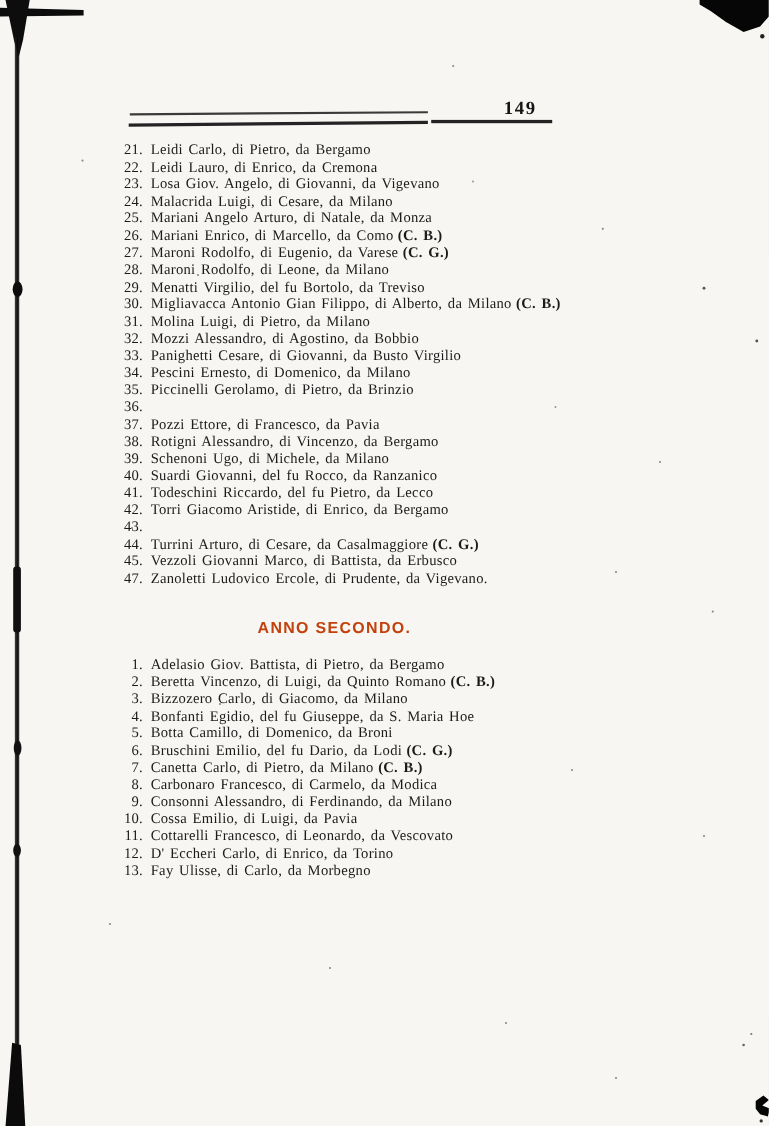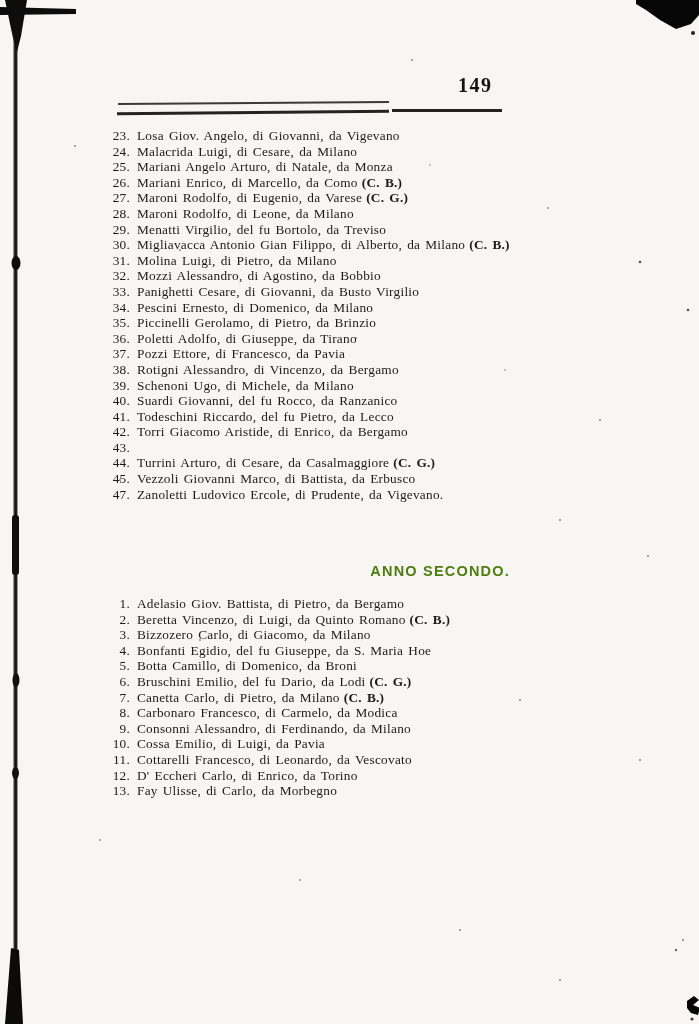--- a/index.html
+++ b/index.html
@@ -6,43 +6,43 @@
   .page{
     position:relative;
     width:699px;height:1024px;
     background:#f7f6f3;
     overflow:hidden;
     font-family:"Liberation Serif","DejaVu Serif",serif;
     color:#1b1b1b;
   }
   .artifacts{position:absolute;left:0;top:0;width:699px;height:1024px;pointer-events:none;}
   .pagenum{
-    position:absolute;left:458px;top:74px;
-    font-size:20px;font-weight:bold;letter-spacing:1.5px;color:#141414;
+    position:absolute;left:458px;top:89px;
+    font-size:17px;font-weight:bold;letter-spacing:1.5px;color:#141414;
   }
   .rule{position:absolute;background:#232323;}
   .rule-thin{left:118px;top:102px;width:271px;height:1.5px;transform:rotate(-0.4deg);background:#3a3a3a;}
   .rule-a{left:117px;top:111px;width:272px;height:2.5px;transform:rotate(-0.5deg);}
   .rule-b{left:392px;top:109px;width:110px;height:2.5px;}
   .list .row{
     display:flex;
     height:15.6px;line-height:15.6px;
     font-size:13.3px;
     letter-spacing:0.25px;word-spacing:1.5px;
     white-space:nowrap;
   }
   .num{width:32px;text-align:right;padding-right:7px;flex:none;}
   .tag{font-weight:bold;margin-left:4px;}
   .list1{position:absolute;left:98px;top:128px;}
   .sec2{position:absolute;left:98px;top:563px;width:412px;}
   .heading{
     margin:0 0 17px 0;
     font-family:"Liberation Sans","DejaVu Sans",sans-serif;
     font-size:14.5px;font-weight:bold;letter-spacing:1.2px;
-    text-align:right;line-height:16px;color:#4d7c0f;
+    text-align:center;line-height:16px;color:#c2410c;
   }
 </style>
 </head>
 <body>
 
 <div class="page">
 
   <svg class="artifacts" viewBox="0 0 699 1024" xmlns="http://www.w3.org/2000/svg">
 
     <polygon points="0,7 76,9 76,14 0,15" fill="#0c0c0c"></polygon>
@@ -88,20 +88,28 @@
     </g>
   </svg>
 
   <div class="pagenum">149</div>
   <div class="rule rule-thin"></div>
   <div class="rule rule-a"></div>
   <div class="rule rule-b"></div>
 
   <section class="list list1">
       <div class="row">
+      <span class="num">21.</span>
+      <span class="txt"><span class="t">Leidi Carlo, di Pietro, da Bergamo</span></span>
+    </div>
+      <div class="row">
+      <span class="num">22.</span>
+      <span class="txt"><span class="t">Leidi Lauro, di Enrico, da Cremona</span></span>
+    </div>
+      <div class="row">
       <span class="num">23.</span>
       <span class="txt"><span class="t">Losa Giov. Angelo, di Giovanni, da Vigevano</span></span>
     </div>
       <div class="row">
       <span class="num">24.</span>
       <span class="txt"><span class="t">Malacrida Luigi, di Cesare, da Milano</span></span>
     </div>
       <div class="row">
       <span class="num">25.</span>
       <span class="txt"><span class="t">Mariani Angelo Arturo, di Natale, da Monza</span></span>
@@ -141,21 +149,20 @@
       <div class="row">
       <span class="num">34.</span>
       <span class="txt"><span class="t">Pescini Ernesto, di Domenico, da Milano</span></span>
     </div>
       <div class="row">
       <span class="num">35.</span>
       <span class="txt"><span class="t">Piccinelli Gerolamo, di Pietro, da Brinzio</span></span>
     </div>
       <div class="row">
       <span class="num">36.</span>
-      <span class="txt"><span class="t">Poletti Adolfo, di Giuseppe, da Tirano</span></span>
     </div>
       <div class="row">
       <span class="num">37.</span>
       <span class="txt"><span class="t">Pozzi Ettore, di Francesco, da Pavia</span></span>
     </div>
       <div class="row">
       <span class="num">38.</span>
       <span class="txt"><span class="t">Rotigni Alessandro, di Vincenzo, da Bergamo</span></span>
     </div>
       <div class="row">

